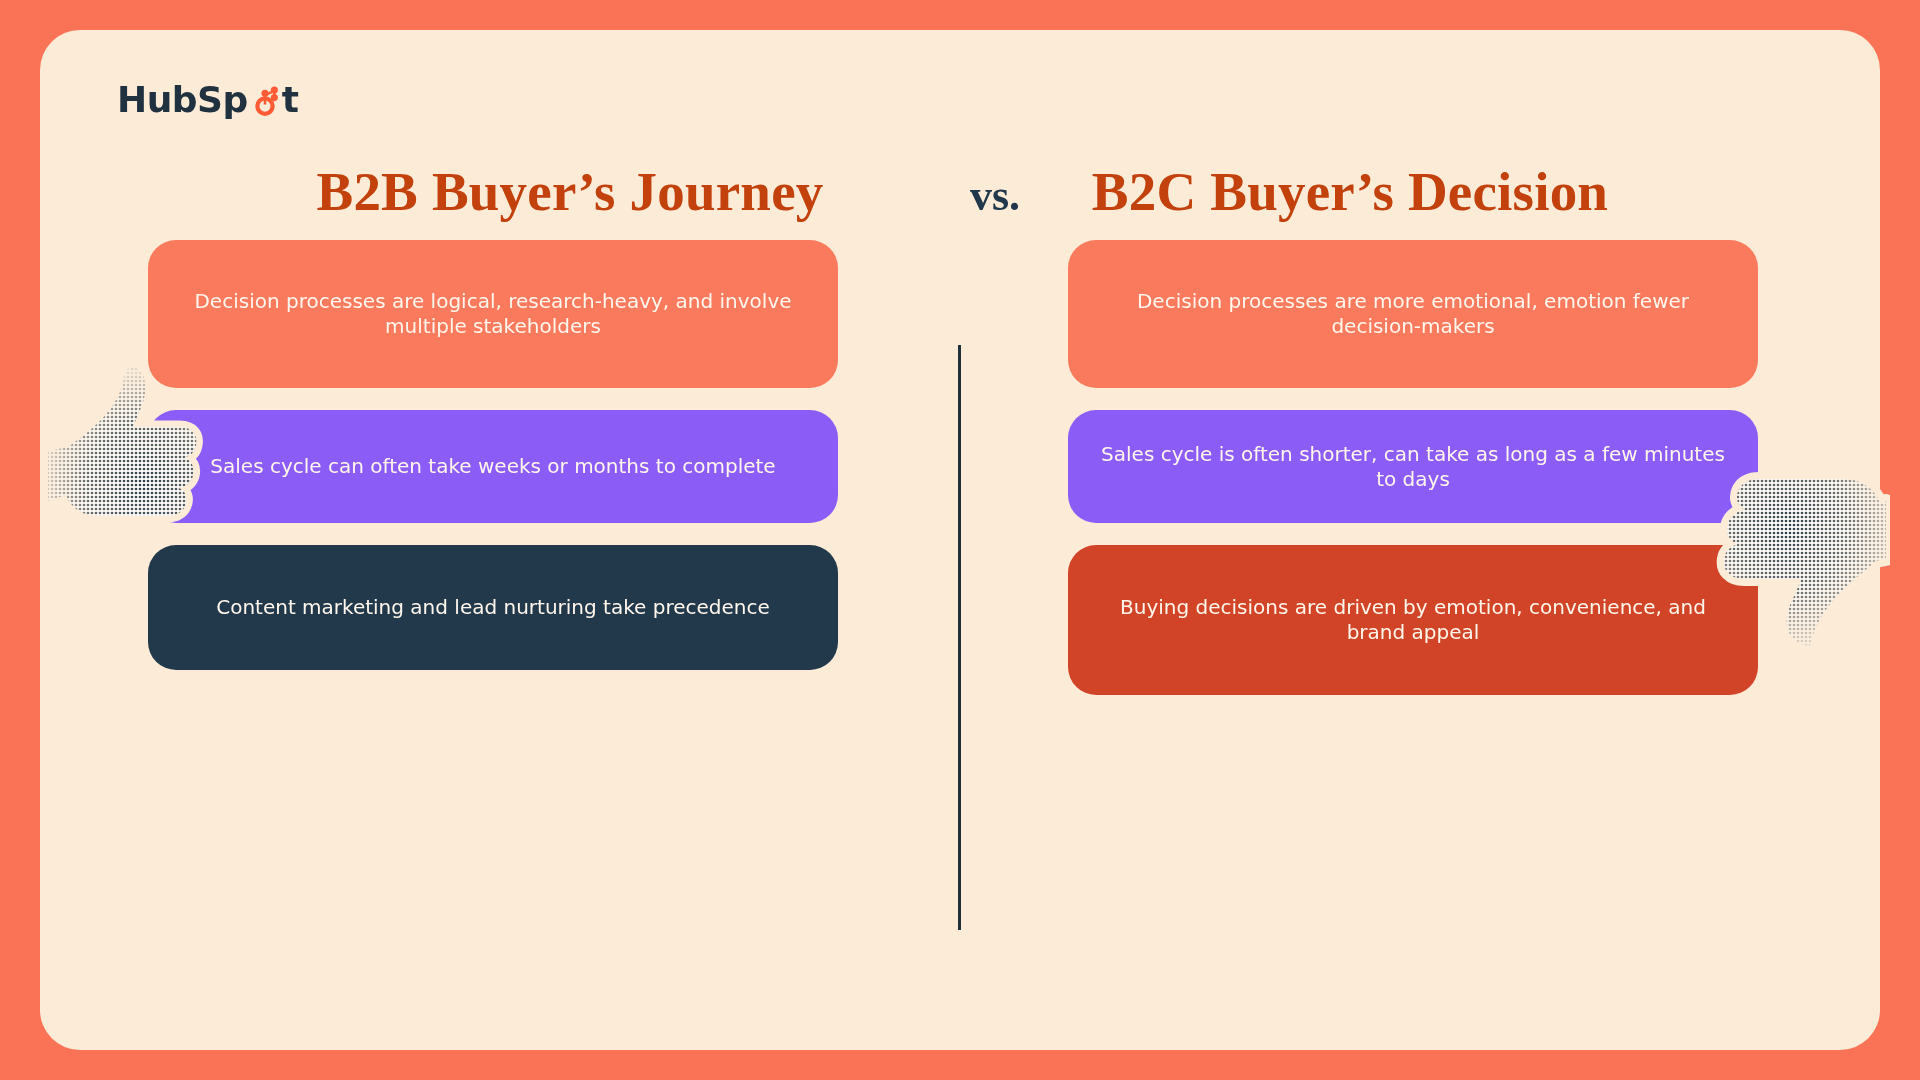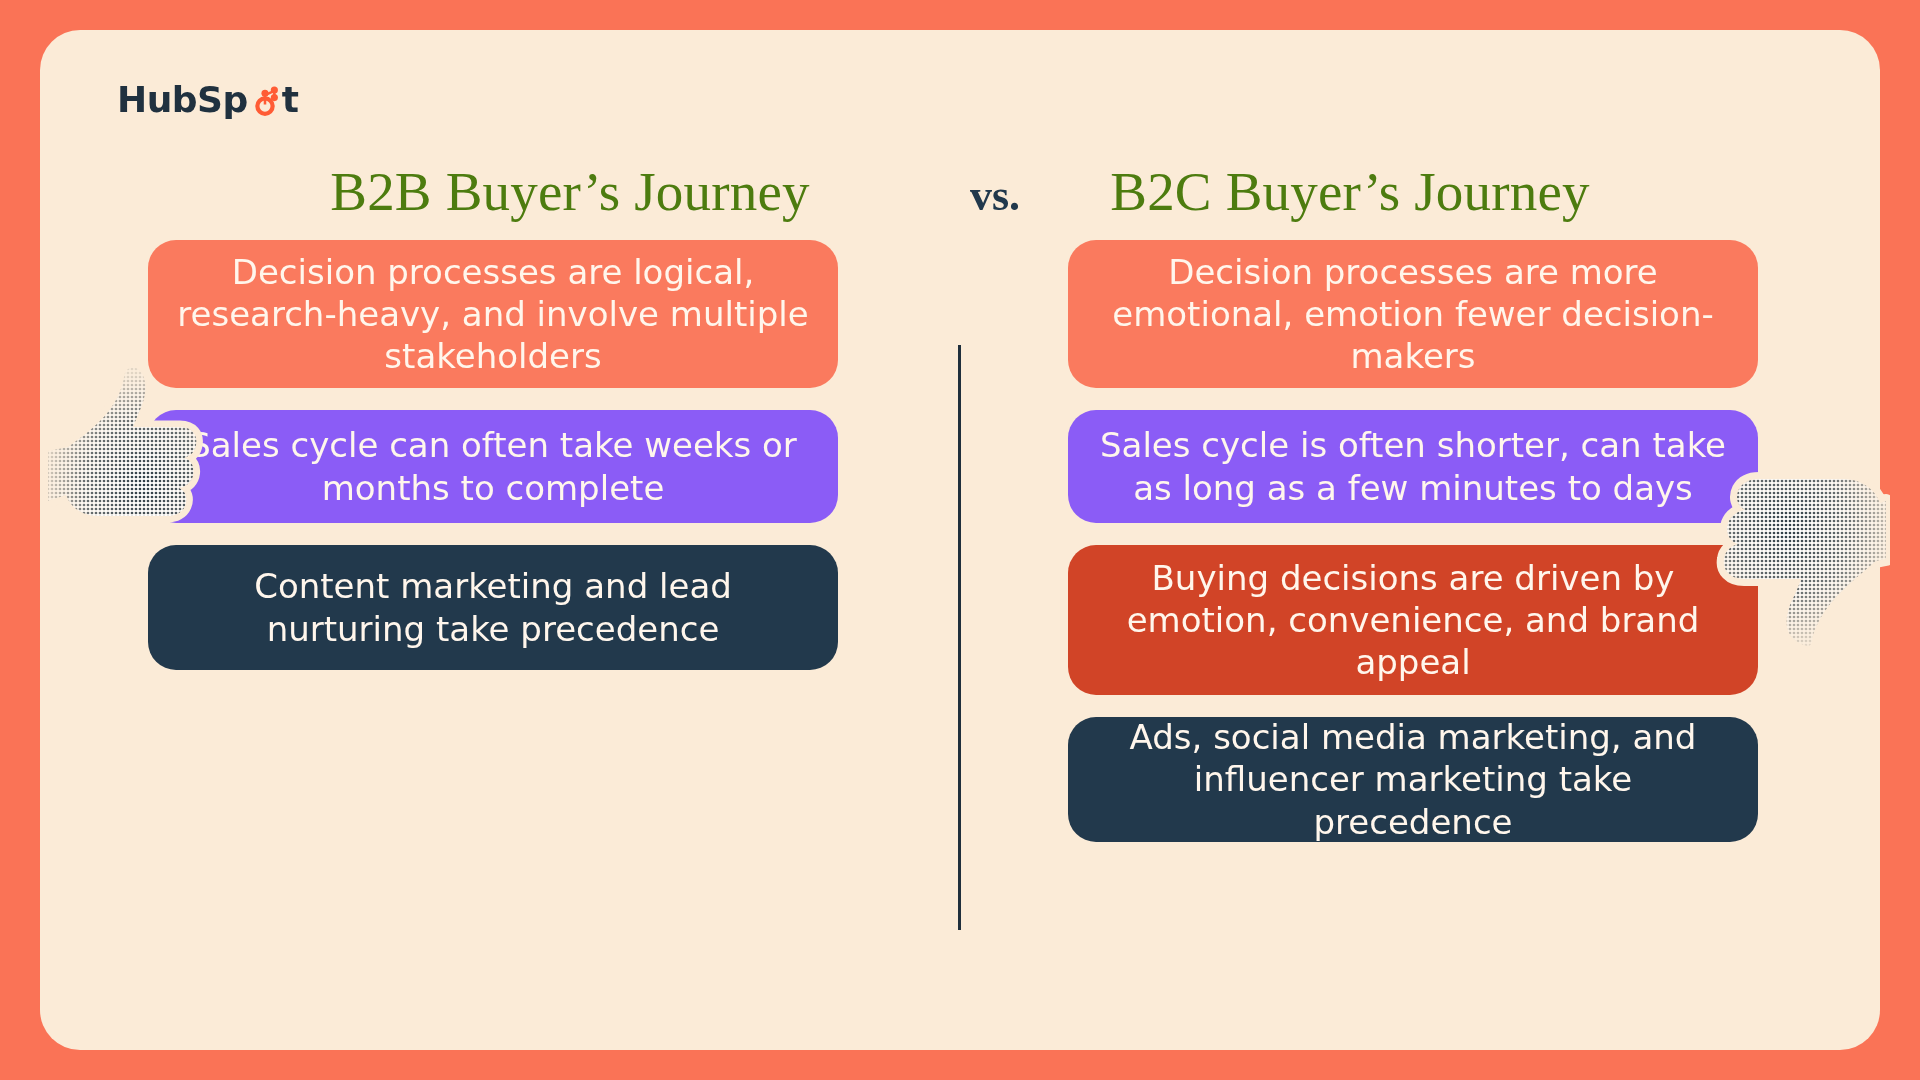--- a/index.html
+++ b/index.html
@@ -41,23 +41,23 @@
     color:#20313F;line-height:1;letter-spacing:-0.5px;
   }
 
   
   .headings{
     position:absolute;left:0;top:130px;width:1840px;
     display:flex;align-items:baseline;justify-content:center;
   }
   .head{
     font-family:"Liberation Serif", serif;
-    font-weight:400;
+    font-weight:700;
     font-size:55px;
-    color:#4d7c0f;
+    color:#c2410c;
     letter-spacing:0.2px;
     white-space:nowrap;
   }
   .head-b2b{width:660px;text-align:center;}
   .head-b2c{width:660px;text-align:center;}
   .head-vs{
     font-family:"Liberation Serif", serif;
     font-weight:700;font-size:44px;color:#21384C;
     width:120px;text-align:right;
   }
@@ -77,21 +77,21 @@
   }
   .col-left{left:108px;}
   .col-right{left:1028px;}
 
   .card{
     border-radius:28px;
     color:#FFF6EC;
     display:flex;align-items:center;justify-content:center;
     text-align:center;
     font-family:"DejaVu Sans", sans-serif;
-    font-size:34px;
+    font-size:20px;
     line-height:1.24;
     padding:14px 26px;
     box-sizing:border-box;
   }
   .card span{display:block;}
 
   .row1{height:148px;margin-bottom:22px;background:#FA7A5E;}
   .row2{height:113px;margin-bottom:22px;background:#8b5cf6;}
   .row3{height:150px;margin-bottom:22px;background:#D14427;}
   .row4{height:125px;background:#22394C;}
@@ -119,21 +119,21 @@
           <circle cx="31" cy="7" r="4.2" fill="#FF5C35"></circle>
           <circle cx="31" cy="16" r="4.2" fill="#FF5C35"></circle>
         </svg>
       </span>
       <span class="logo-tail">t</span>
     </div>
 
     <div class="headings">
       <div class="head head-b2b">B2B Buyer’s Journey</div>
       <div class="head-vs">vs.</div>
-      <div class="head head-b2c">B2C Buyer’s Journey</div>
+      <div class="head head-b2c">B2C Buyer’s Decision</div>
     </div>
 
     <div class="divider"></div>
 
     <div class="col col-left">
       <div class="card row1">
         <span>Decision processes are logical, research-heavy, and involve multiple stakeholders</span>
       </div>
       <div class="card row2">
         <span>Sales cycle can often take weeks or months to complete</span>
@@ -145,23 +145,20 @@
 
     <div class="col col-right">
       <div class="card row1">
         <span>Decision processes are more emotional, emotion fewer decision-makers</span>
       </div>
       <div class="card row2">
         <span>Sales cycle is often shorter, can take as long as a few minutes to days</span>
       </div>
       <div class="card row3">
         <span>Buying decisions are driven by emotion, convenience, and brand appeal</span>
-      </div>
-      <div class="card row4">
-        <span>Ads, social media marketing, and influencer marketing take precedence</span>
       </div>
     </div>
   </div>
 
   <div class="hand hand-up">
     <svg viewBox="0 0 165 180" width="165" height="180">
       <defs>
         <pattern id="ht-up" width="4" height="4" patternUnits="userSpaceOnUse">
           <rect width="4" height="4" fill="#ffffff"></rect>
           <circle cx="2" cy="2" r="1.35" fill="#2b3a44"></circle>

